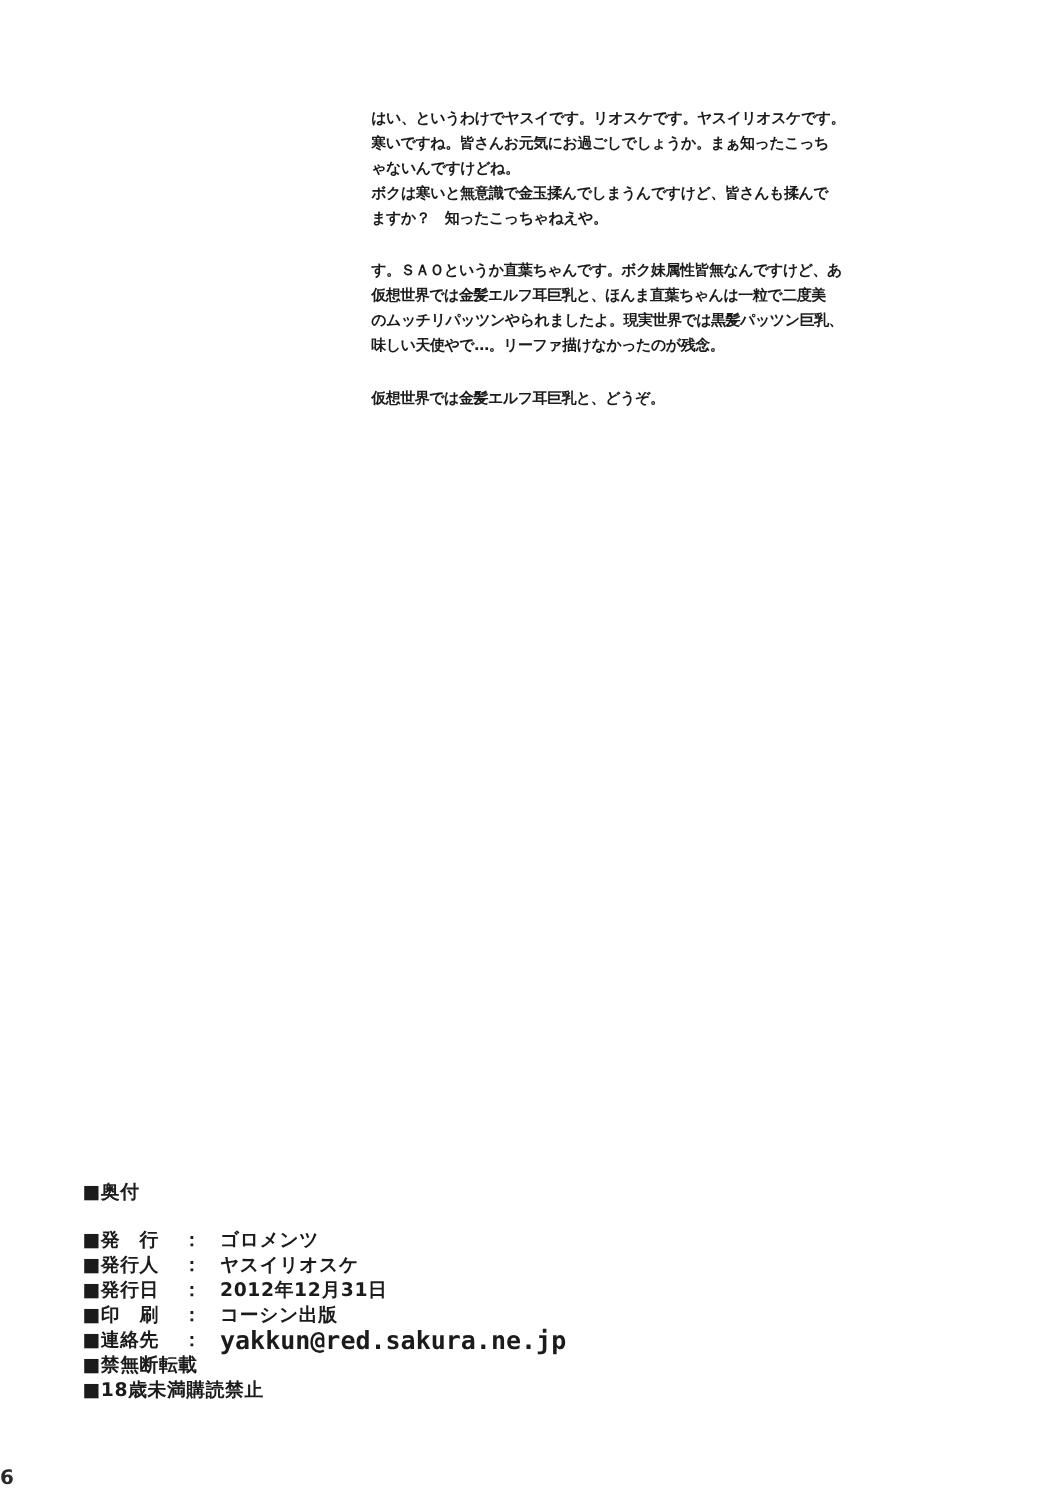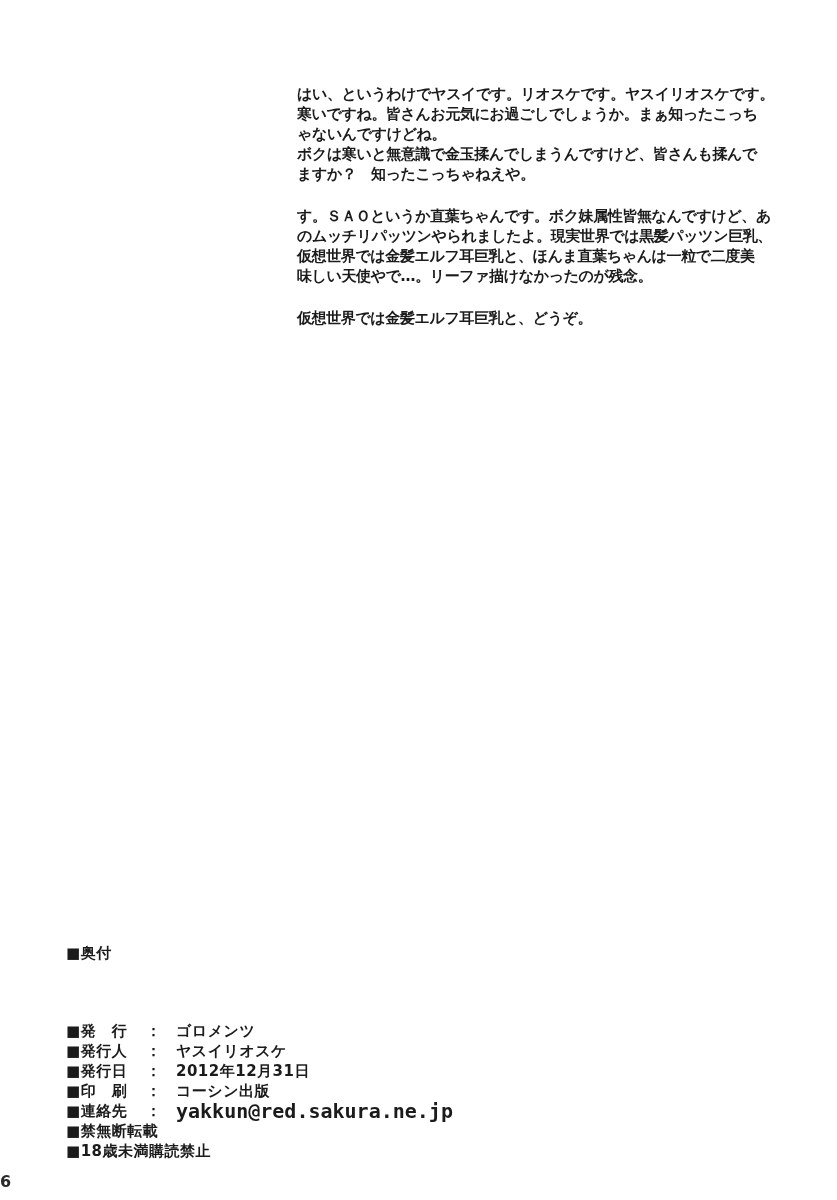--- a/index.html
+++ b/index.html
@@ -19,21 +19,21 @@
     inset: 0;
     background: #ffffff;
   }
   
   .main-text {
     position: absolute;
     left: 297px;
     top: 84px;
     width: 480px;
     color: #1b1b1b;
-    font-size: 15px;
+    font-size: 12px;
     font-weight: 600;
     letter-spacing: -0.4px;
   }
   .paragraph {
     margin: 0 0 22px 0;
   }
   .line {
     height: 20px;
     line-height: 20px;
     white-space: nowrap;
@@ -49,21 +49,20 @@
     letter-spacing: 0.5px;
     white-space: nowrap;
   }
   .colophon {
     position: absolute;
     left: 66px;
     top: 982px;
     color: #1b1b1b;
     font-size: 15px;
     font-weight: 600;
-    margin-top: 39px;
   }
   .colophon-row {
     height: 20px;
     line-height: 20px;
     display: flex;
     align-items: center;
     white-space: nowrap;
   }
   .col-label {
     display: inline-block;
@@ -105,22 +104,22 @@
     <div class="paragraph">
       <div class="line">はい、というわけでヤスイです。リオスケです。ヤスイリオスケです。</div>
       <div class="line">寒いですね。皆さんお元気にお過ごしでしょうか。まぁ知ったこっち</div>
       <div class="line">ゃないんですけどね。</div>
       <div class="line">ボクは寒いと無意識で金玉揉んでしまうんですけど、皆さんも揉んで</div>
       <div class="line">ますか？　知ったこっちゃねえや。</div>
     </div>
 
     <div class="paragraph">
       <div class="line">す。ＳＡＯというか直葉ちゃんです。ボク妹属性皆無なんですけど、あ</div>
+      <div class="line">仮想世界では金髪エルフ耳巨乳と、ほんま直葉ちゃんは一粒で二度美</div>
       <div class="line">のムッチリパッツンやられましたよ。現実世界では黒髪パッツン巨乳、</div>
-      <div class="line">仮想世界では金髪エルフ耳巨乳と、ほんま直葉ちゃんは一粒で二度美</div>
       <div class="line">味しい天使やで…。リーファ描けなかったのが残念。</div>
     </div>
 
 
     <div class="paragraph">
       <div class="line">仮想世界では金髪エルフ耳巨乳と、どうぞ。</div>
     </div>
 
   </div>
 

